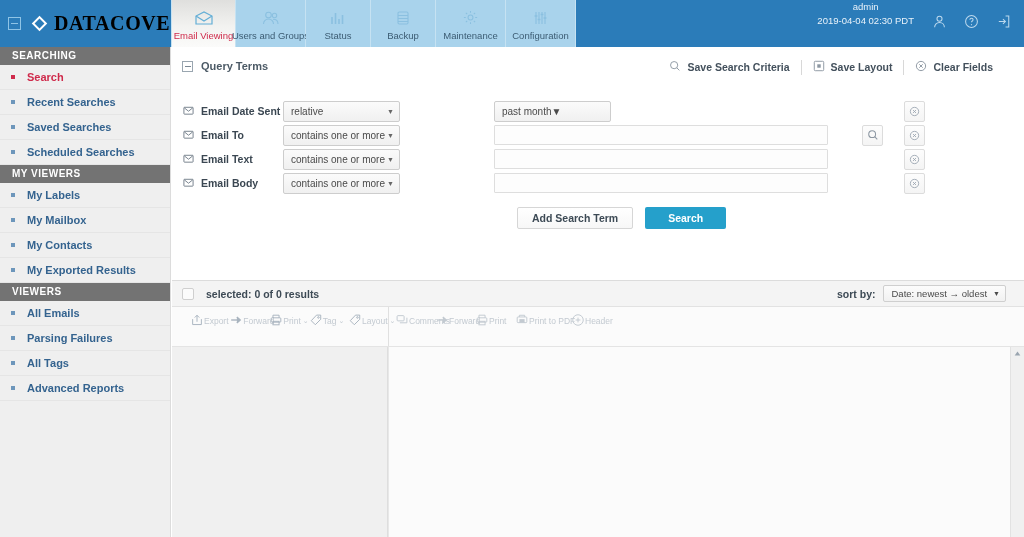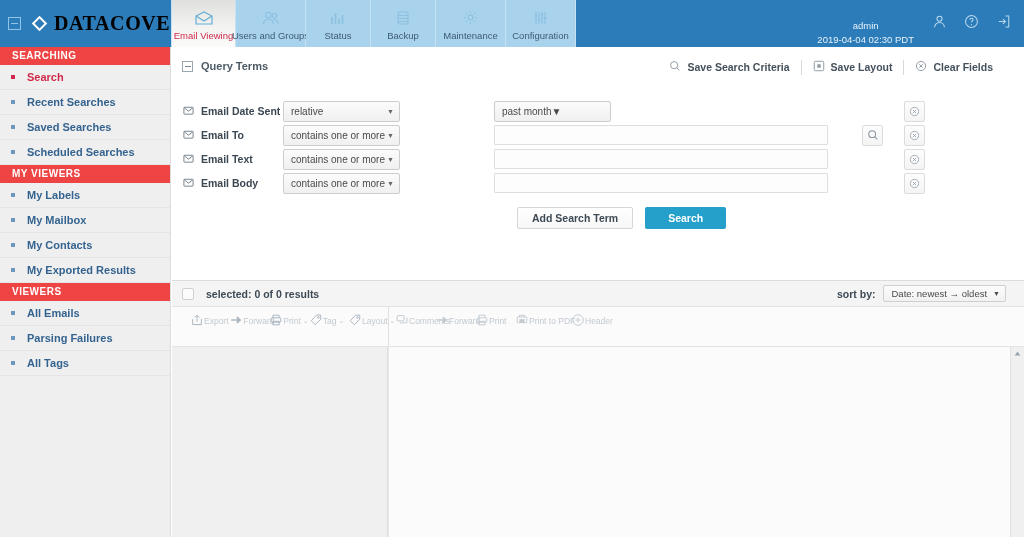--- a/index.html
+++ b/index.html
@@ -72,41 +72,41 @@
     font-size: 9.5px;
     color: #3c5c73;
     white-space: nowrap;
     font-family: "Liberation Sans", sans-serif;
   }
   .nav-tab.active .lbl { color: #cf2a4b; }
 
   .topbar-spacer { flex: 1 1 auto; }
   .user-block {
     display: flex; flex-direction: column;
-    align-items: center; justify-content: flex-end;
+    align-items: center; justify-content: flex-start;
     color: #e8f2fa; font-size: 9.5px; line-height: 1.45;
     padding-right: 18px;
   }
   .hdr-icons {
     display: flex; align-items: center; gap: 17px;
     padding-right: 13px;
   }
   .hdr-icons span { cursor: pointer; display:block; }
 
   
   .sidebar {
     position: absolute;
     top: 47px; left: 0;
     width: 171px; height: 490px;
     background: #efefef;
     border-right: 1px solid #dcdcdc;
     overflow: hidden;
   }
   .side-header {
-    background: #ef4444;
+    background: #737373;
     color: #ffffff;
     font-size: 10px;
     font-weight: bold;
     letter-spacing: 0.5px;
     padding: 4px 0 4px 12px;
     height: 18px;
     line-height: 10px;
     font-family: "Liberation Sans", sans-serif;
   }
   .side-item {
@@ -486,20 +486,24 @@
     <span>All Emails</span>
   </div>
   <div class="side-item">
     <span class="bullet"></span>
     <span>Parsing Failures</span>
   </div>
   <div class="side-item">
     <span class="bullet"></span>
     <span>All Tags</span>
   </div>
+  <div class="side-item">
+    <span class="bullet"></span>
+    <span>Advanced Reports</span>
+  </div>
 </div>
 
 <div class="main">
 
   <div class="query-panel">
 
     <div class="qp-title">
       <span class="sq">
           <i></i>
         </span>

